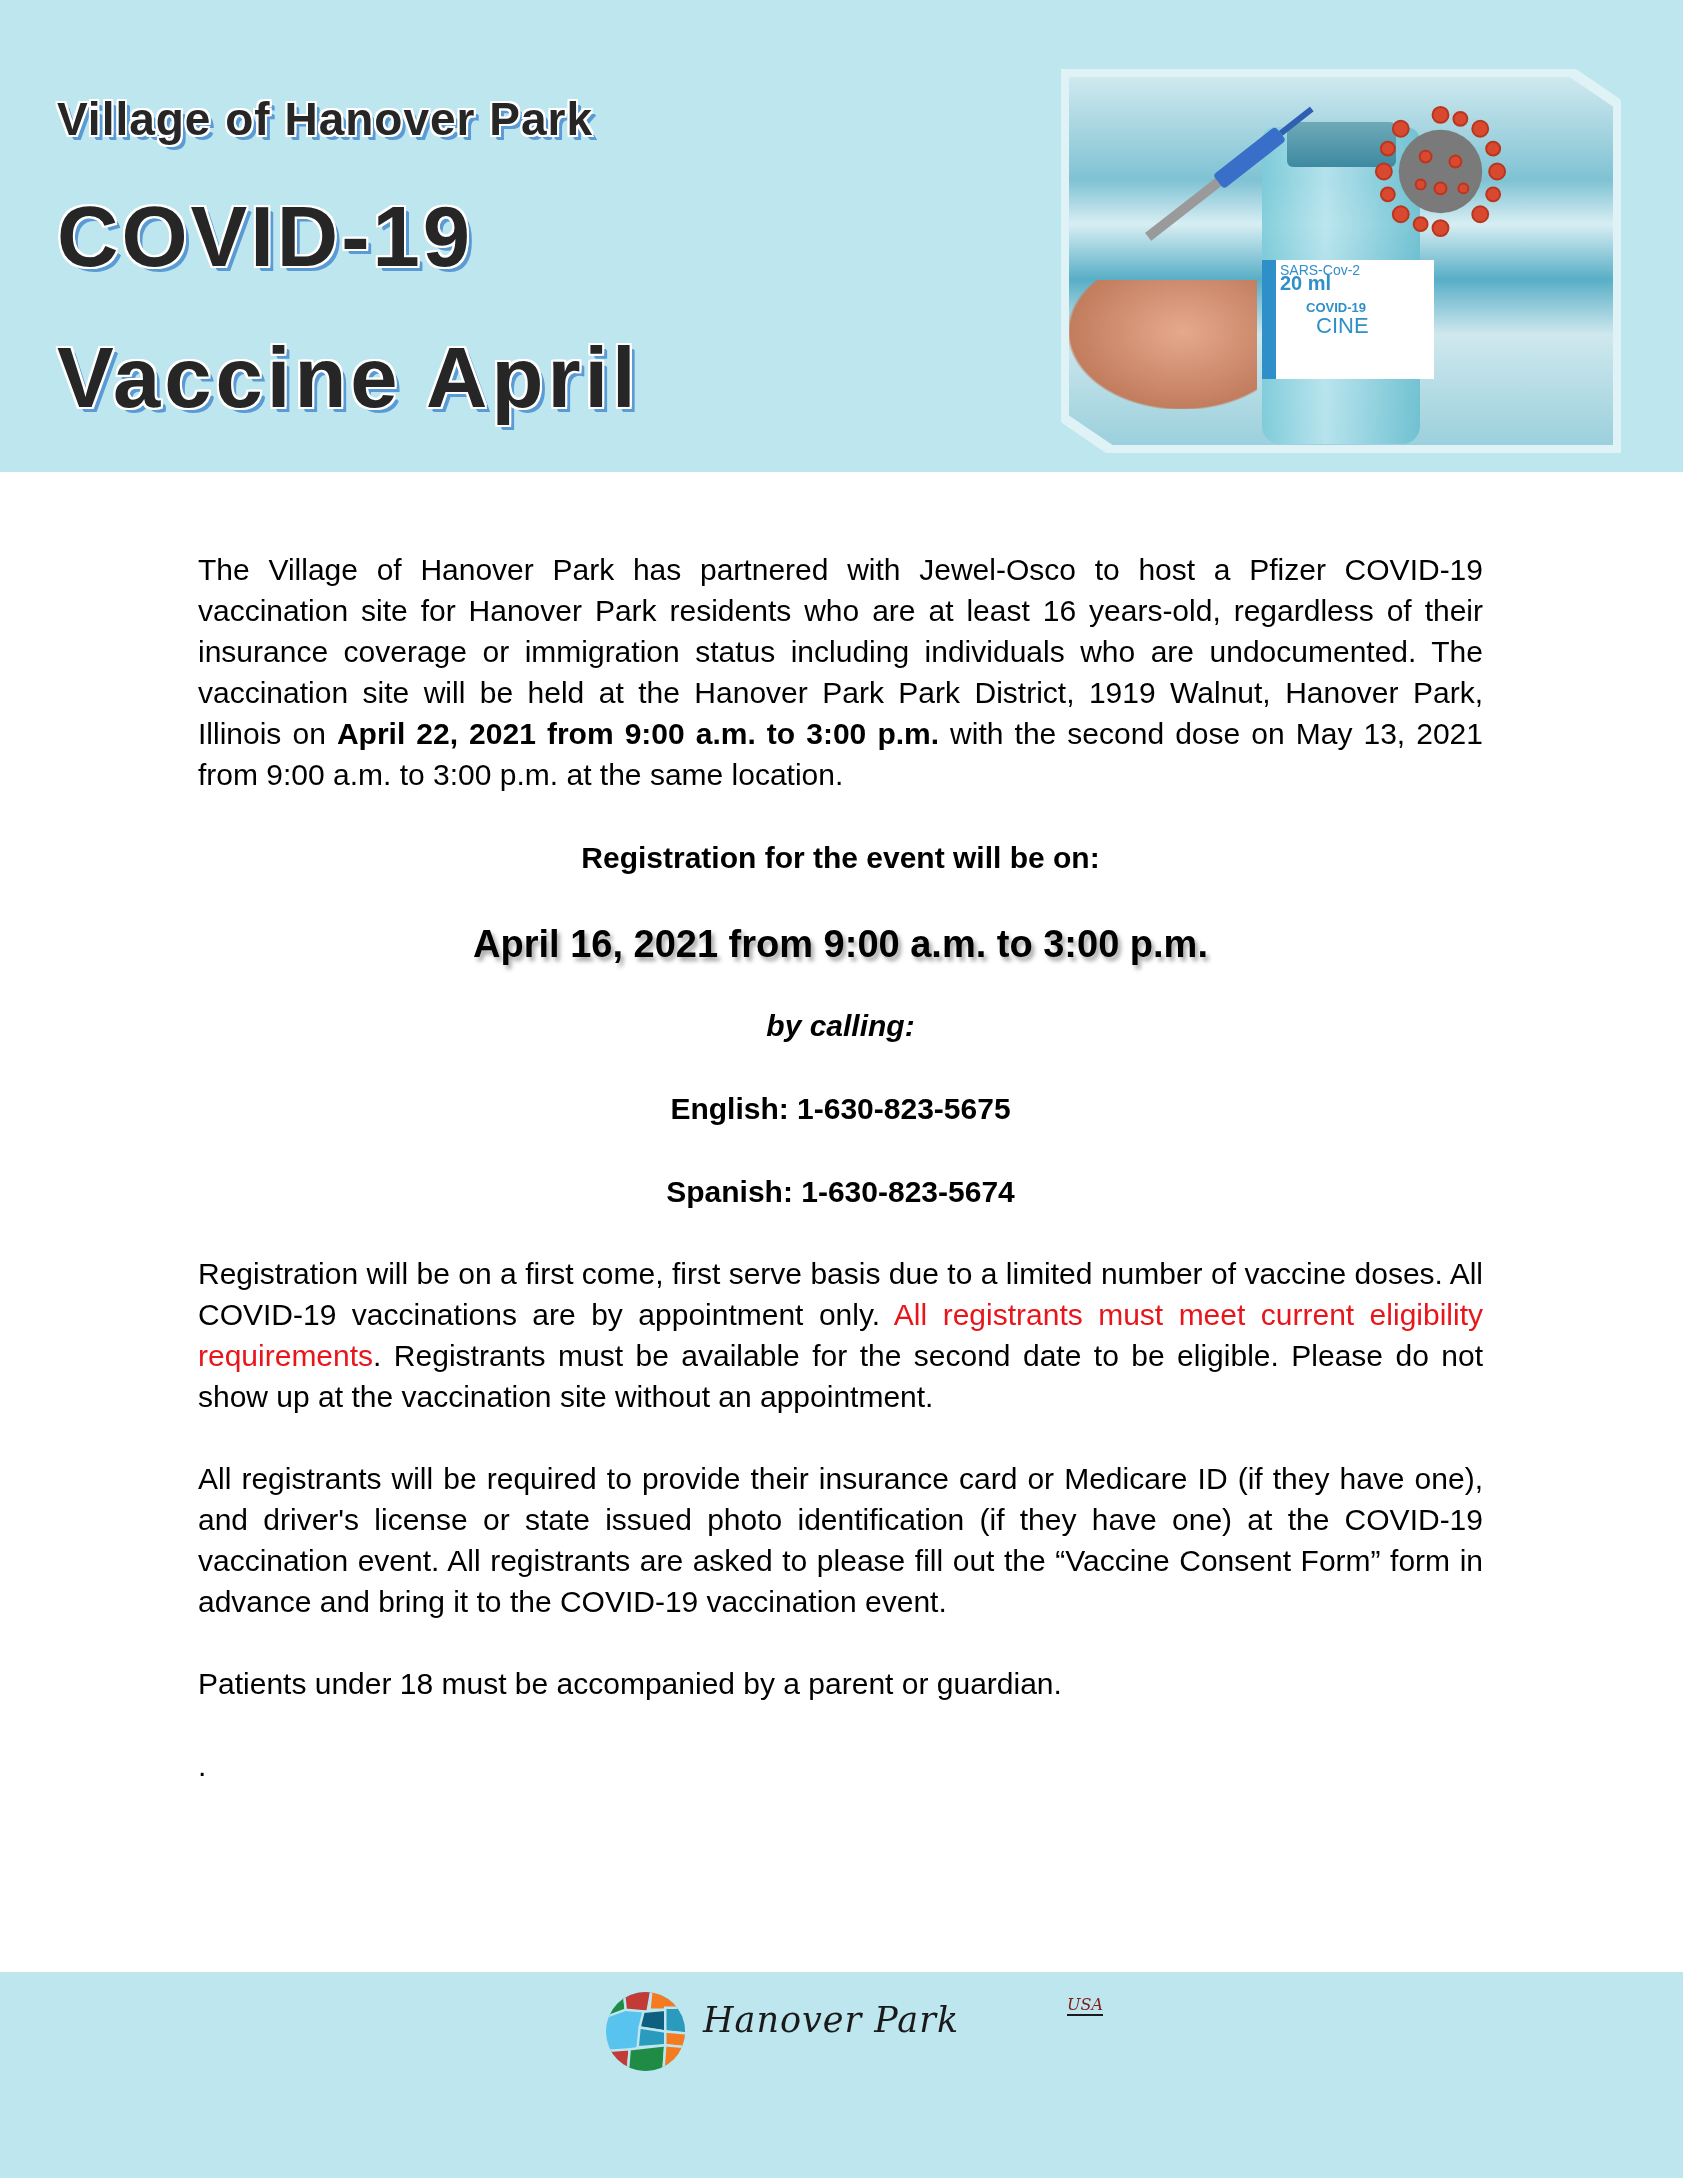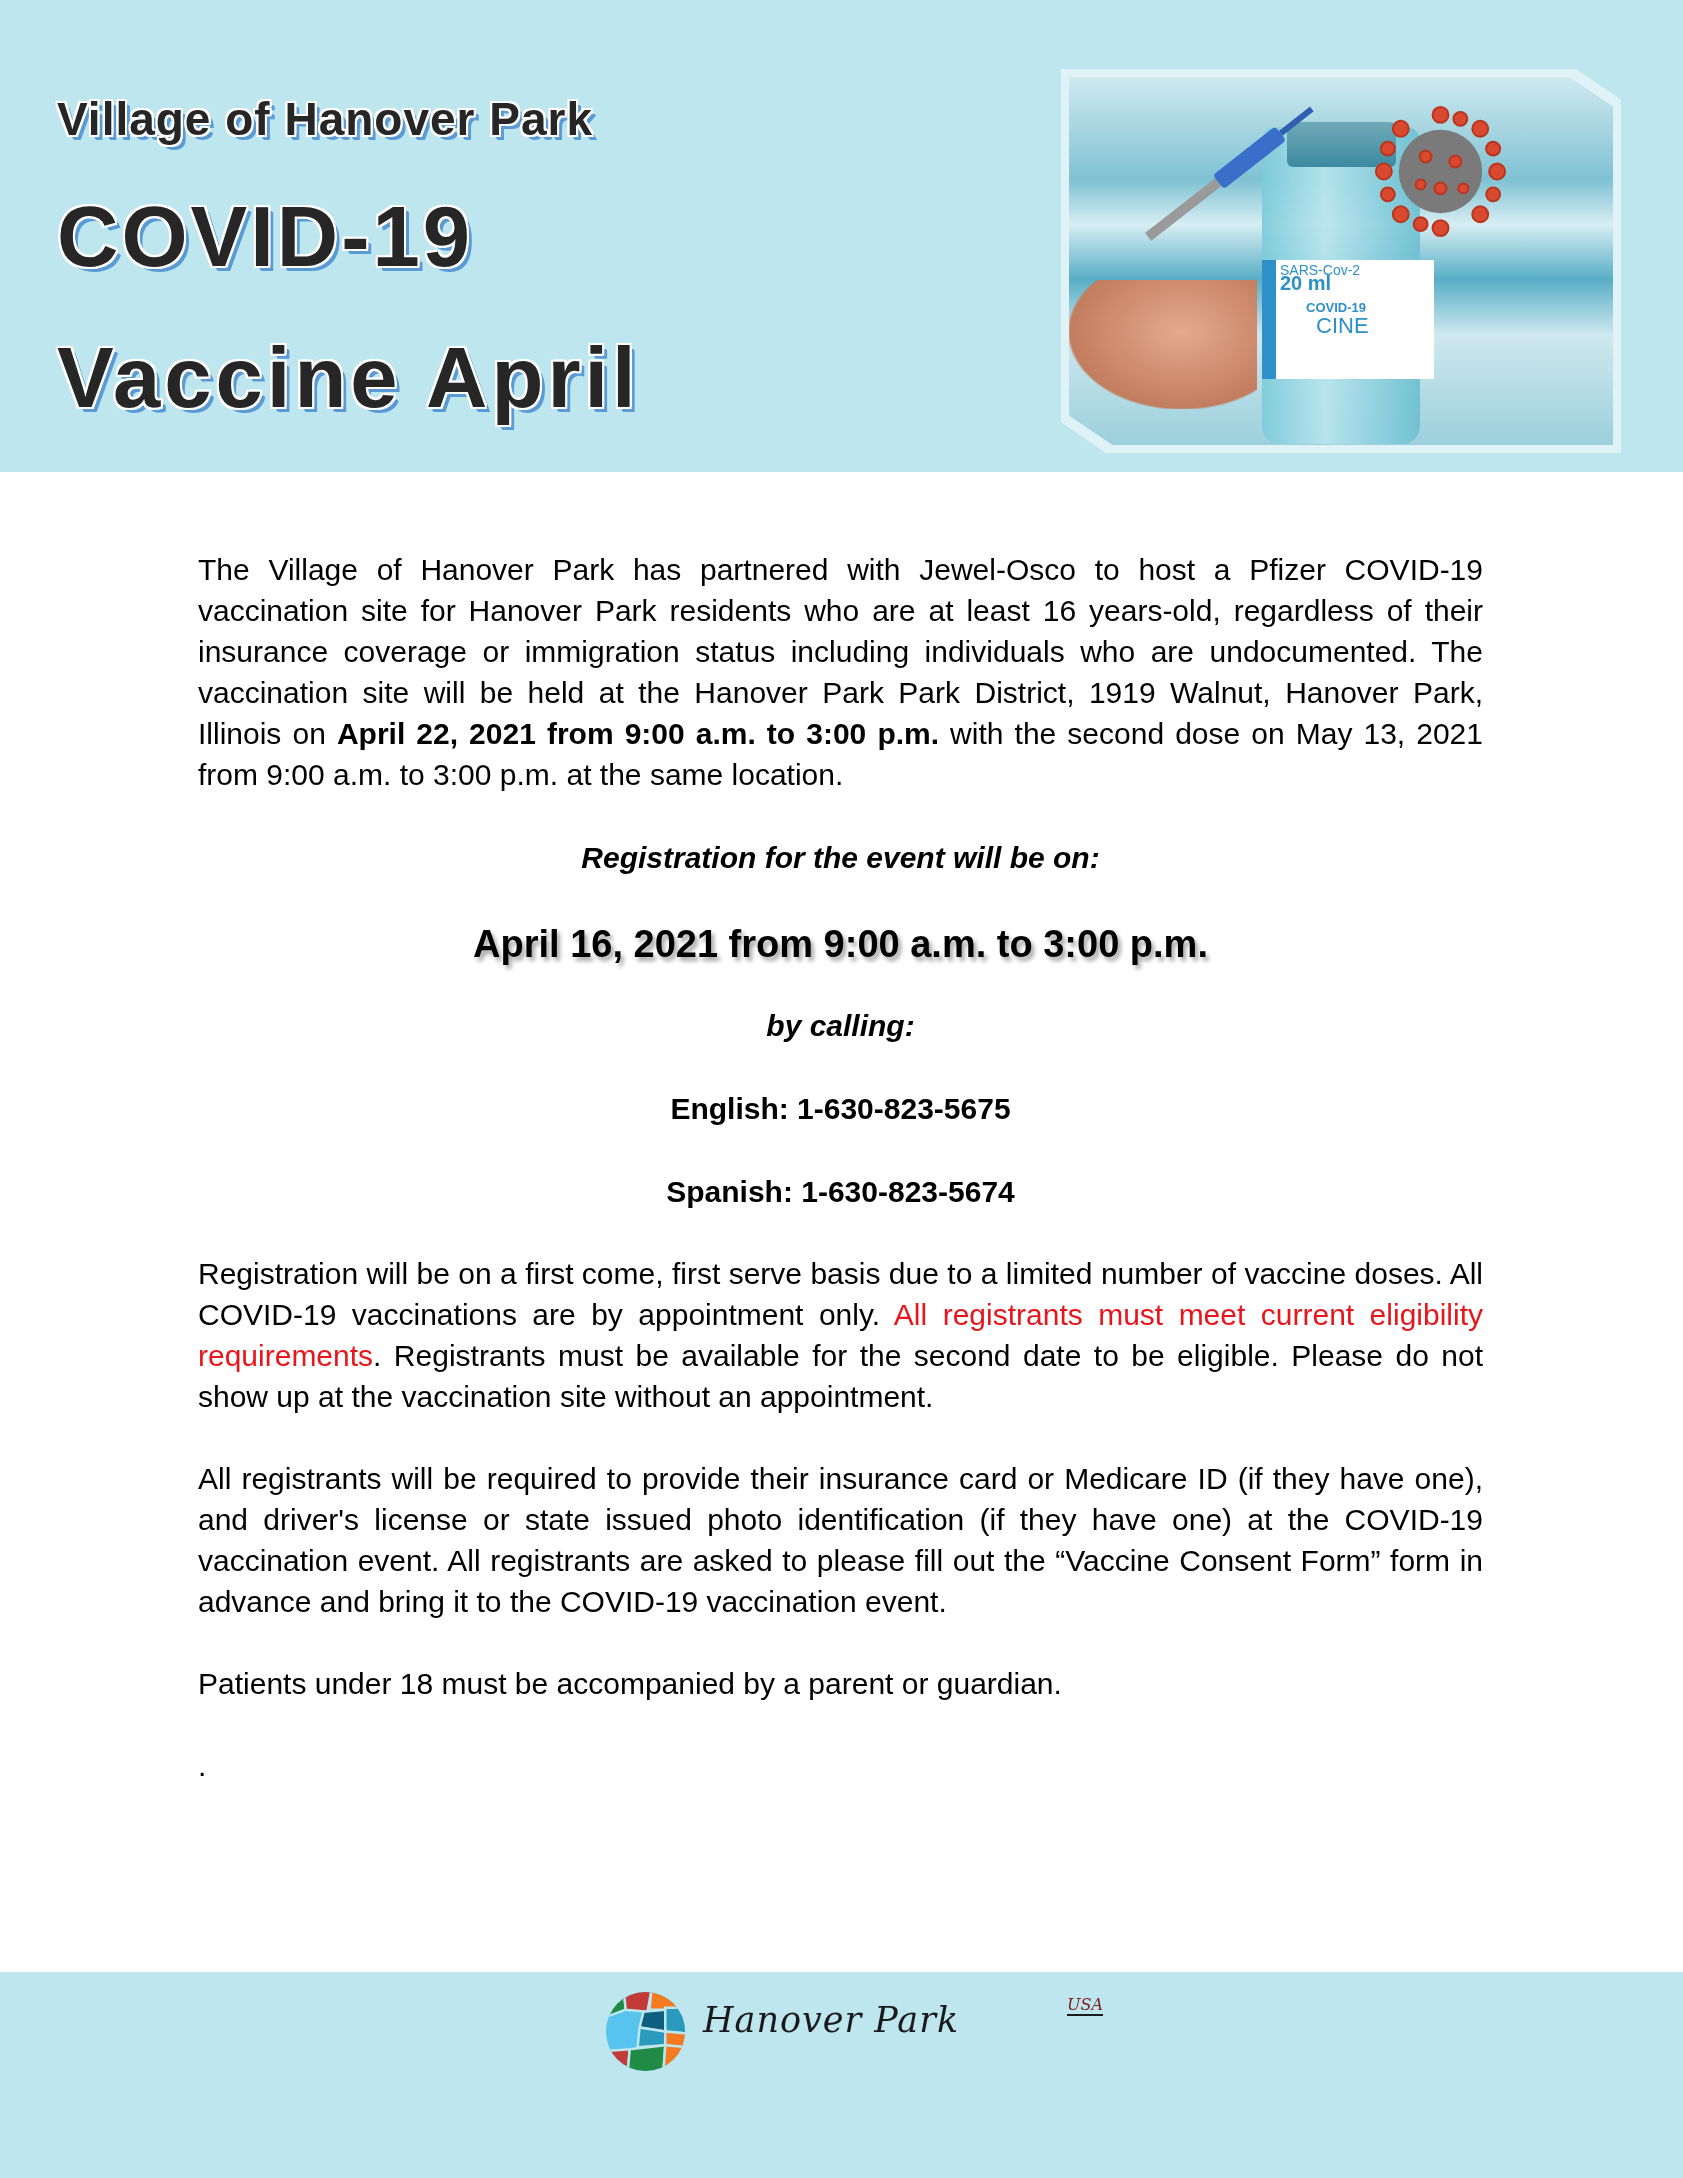--- a/index.html
+++ b/index.html
@@ -73,21 +73,21 @@
   }
 
   .content {
     position: absolute; left: 198px; top: 549px; width: 1285px;
     font-size: 30px; line-height: 41px;
   }
   .para { text-align: justify; margin: 0; }
   .para b { font-weight: bold; }
   .red { color: #e8161b; }
   .center { text-align: center; margin: 0; }
-  .reg-label { font-style: italic; font-weight: bold; margin-top: 42px; }
+  .reg-label { font-weight: bold; margin-top: 42px; }
   .reg-date {
     font-weight: bold; font-size: 38px; margin-top: 46px;
     text-shadow: 3px 4px 4px rgba(0,0,0,0.35);
   }
   .calling { font-style: italic; font-weight: bold; margin-top: 40px; }
   .phone { font-weight: bold; margin-top: 42px; }
   .gap { margin-top: 41px; }
 
   .footer-band {
     position: absolute; left: 0; top: 1972px; width: 1683px; height: 206px;

